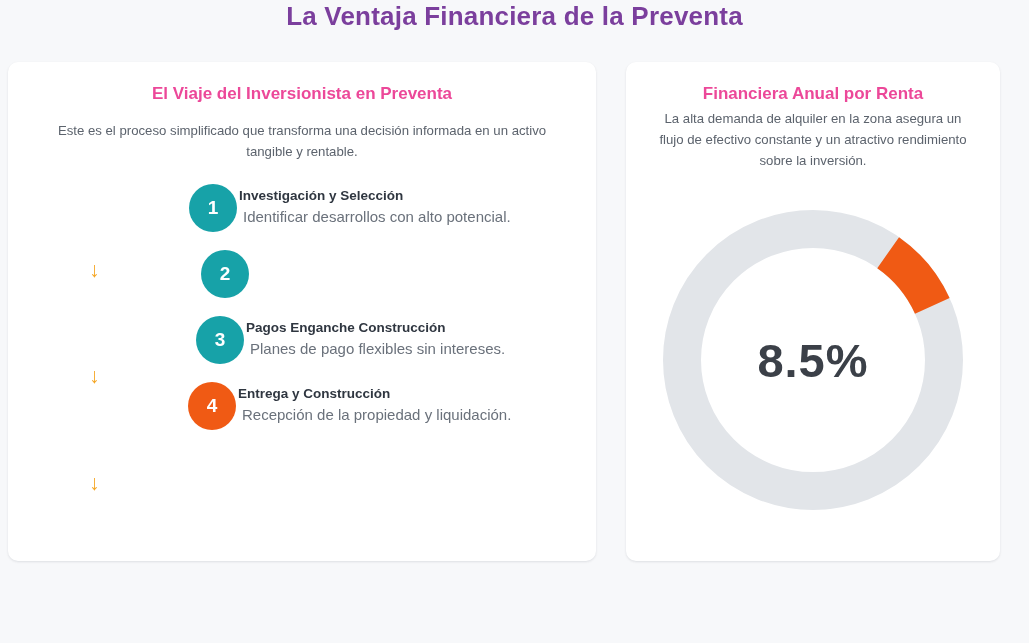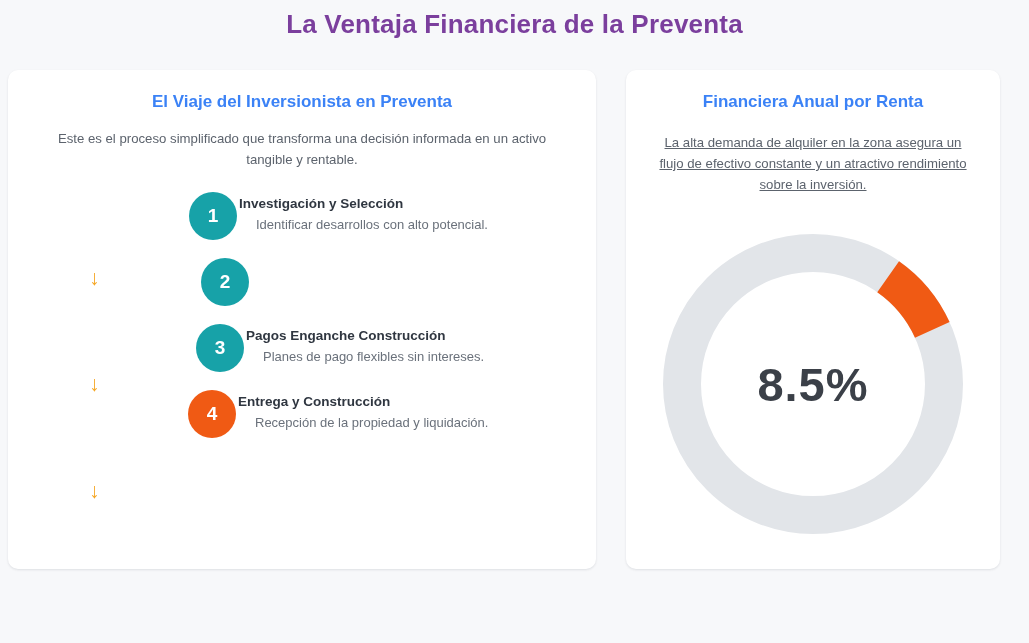--- a/index.html
+++ b/index.html
@@ -26,21 +26,21 @@
   .header {
     text-align: center;
     padding: 0 110px;
   }
   .header-title {
     font-size: 26px;
     font-weight: bold;
     color: #7b3f9d;
     letter-spacing: 0.2px;
     margin: 0;
-    padding-top: 8px;
+    padding-top: 0px;
     line-height: 32px;
   }
   .header-sub {
     font-size: 14.5px;
     color: #555c66;
     line-height: 24px;
     margin: 20px auto 0 auto;
     max-width: 620px;
   }
 
@@ -65,35 +65,34 @@
   .card-right {
     width: 374px;
     padding: 22px 26px 10px 26px;
     min-height: 499px;
   }
 
   .card-title {
     text-align: center;
     font-size: 17px;
     font-weight: bold;
-    color: #3b82f6;
+    color: #ec4899;
     margin: 0;
   }
   .card-sub {
     text-align: center;
     font-size: 13.2px;
     color: #5c636d;
     line-height: 21px;
     margin: 16px auto 0 auto;
     max-width: 540px;
   }
   .card-right .card-sub {
     max-width: 330px;
-    margin-top: 20px;
-    text-decoration: underline;
+    margin-top: 4px;
   }
 
   
   .steps {
     position: relative;
     margin-top: 22px;
     padding-left: 0;
   }
   .step {
     display: flex;
@@ -117,23 +116,23 @@
     padding-top: 3px;
   }
   .step-title {
     font-size: 13.5px;
     font-weight: bold;
     color: #2f3640;
     margin: 0;
     line-height: 18px;
   }
   .step-desc {
-    font-size: 13px;
+    font-size: 15px;
     color: #6a717b;
-    margin: 3px 0 0 17px;
+    margin: 3px 0 0 4px;
     line-height: 17px;
   }
 
   
   .step-1 { margin-left: 155px; }
   .step-2 { margin-left: 167px; }
   .step-3 { margin-left: 162px; }
   .step-4 { margin-left: 154px; }
 
   .arrow {

